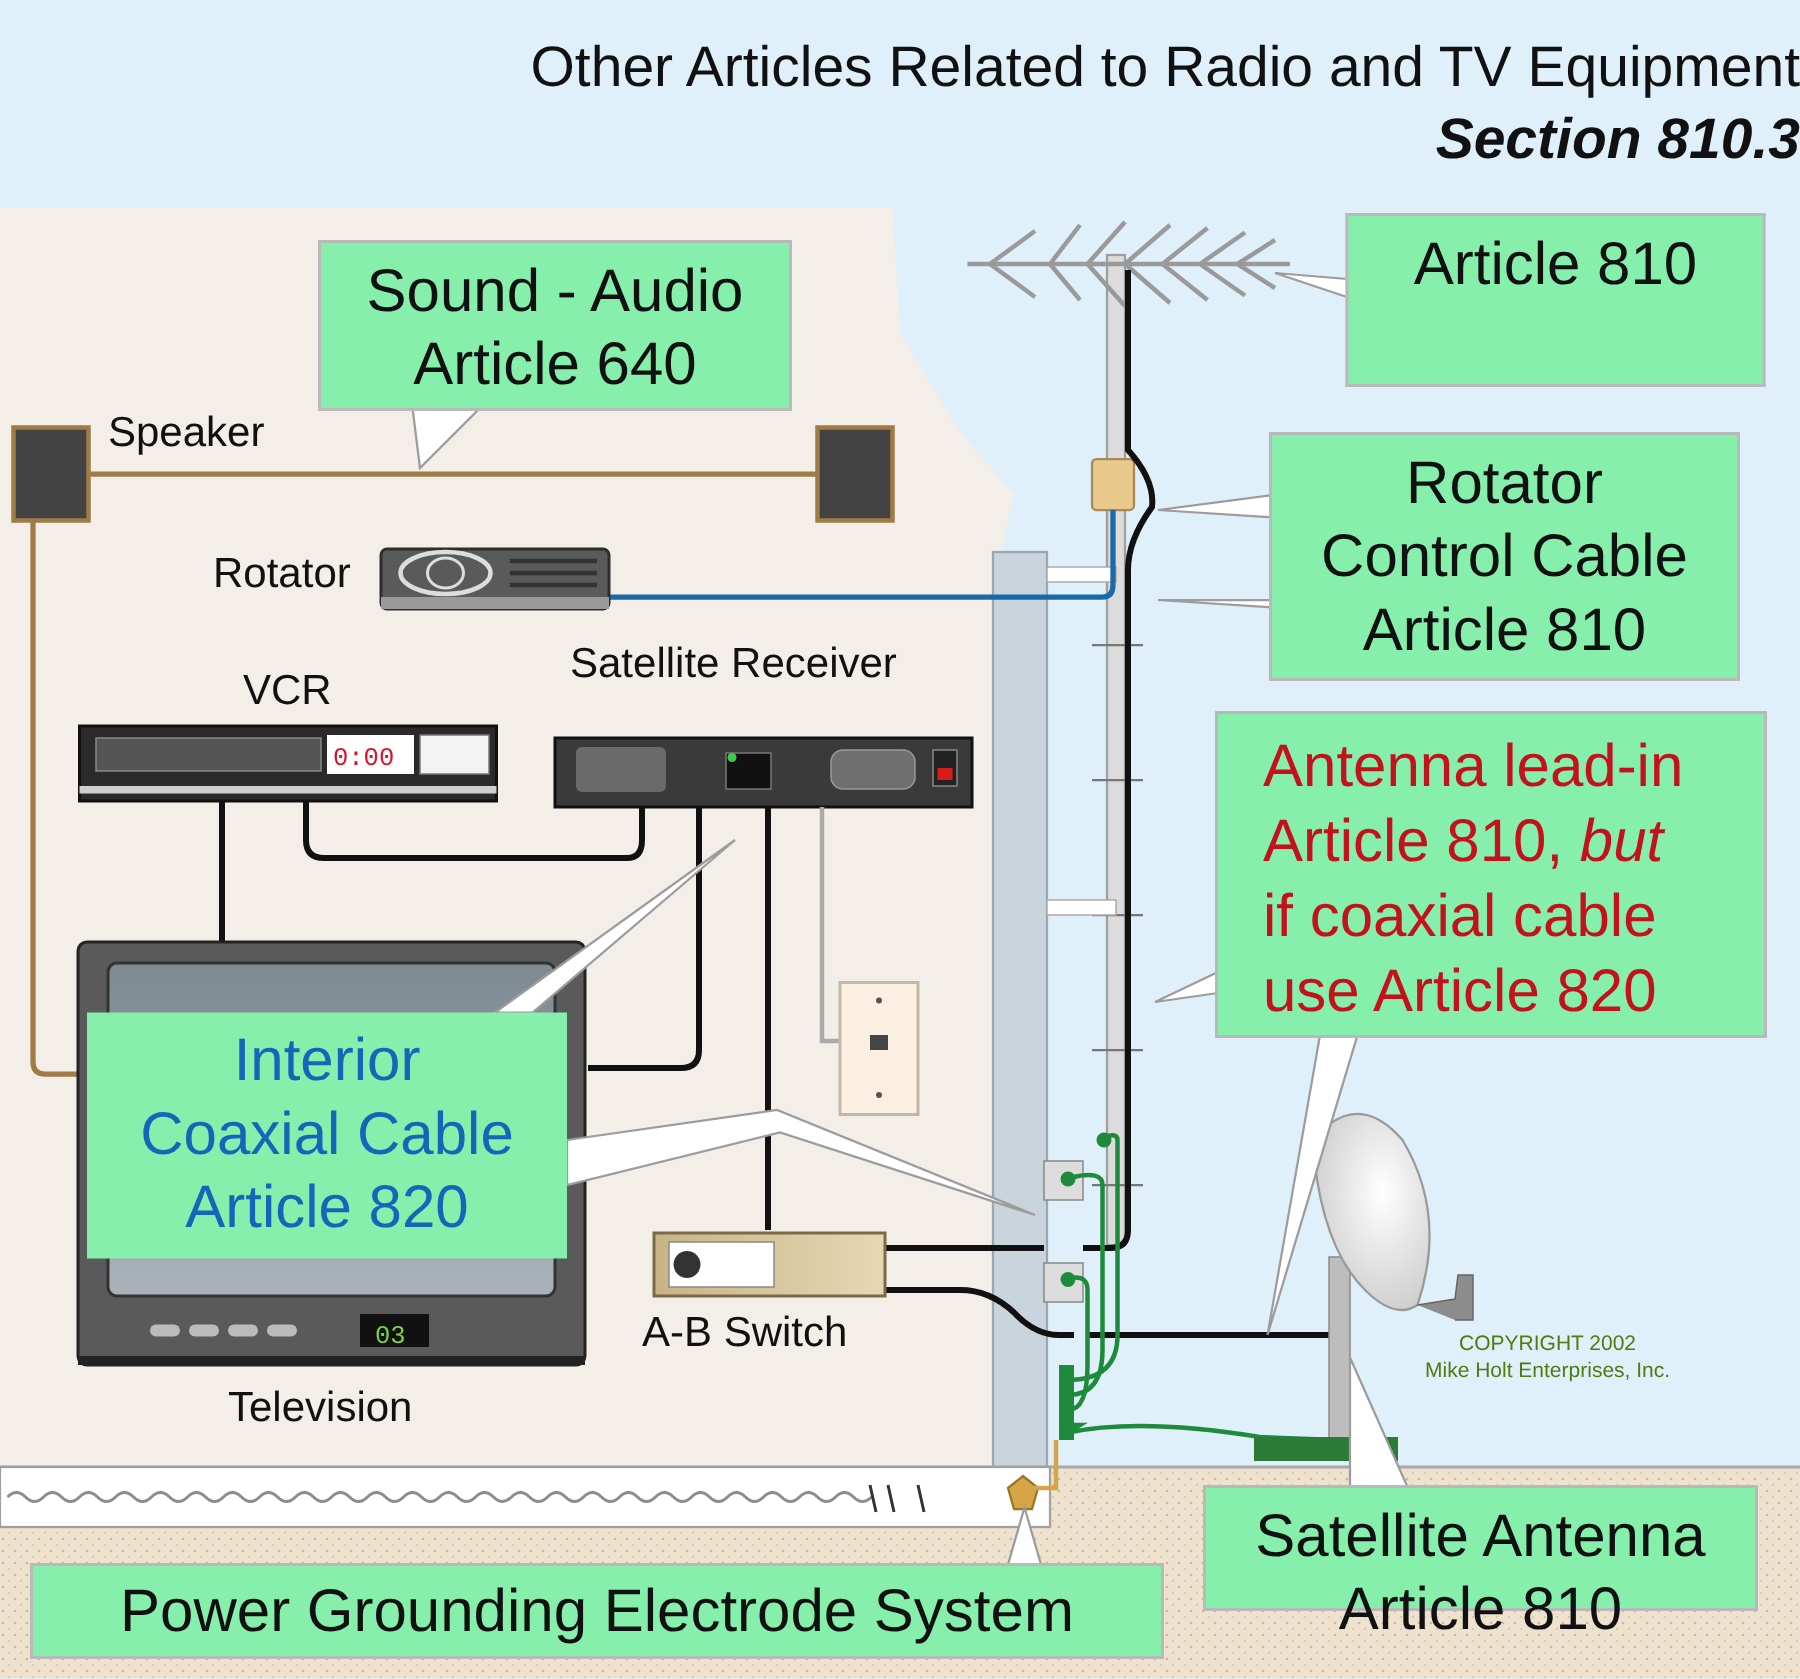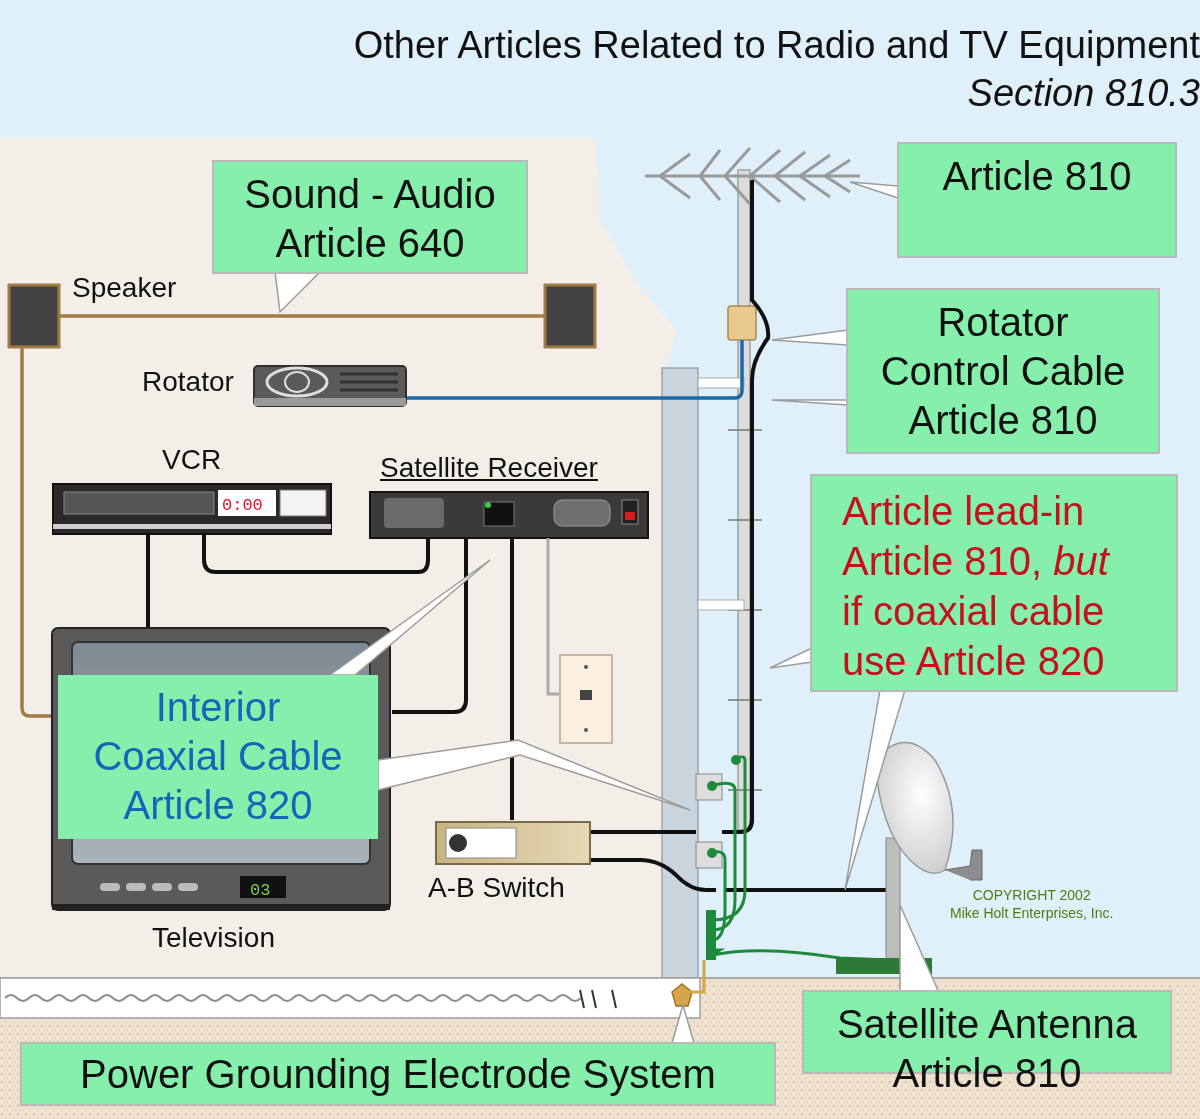--- a/index.html
+++ b/index.html
@@ -190,39 +190,39 @@
     <path d="M812,648 L770,668 L812,662"></path>
     <path d="M880,690 L905,690 L845,890 Z"></path>
     <path d="M330,675 L490,560 L355,675 Z"></path>
     <path d="M378,760 L518,740 L690,810 L520,755 L378,790 Z"></path>
     <path d="M900,995 L900,905 L940,995 Z"></path>
     <path d="M672,1043 L683,1005 L694,1043"></path>
   </g>
 </svg>
 
 <div class="title" style="top:24px;">Other Articles Related to Radio and TV Equipment</div>
-<div class="title sub" style="top:72px;">Section 810.3</div>
+<div class="title sub" style="top:72px;font-weight:bold;">Section 810.3</div>
 
 <div class="callout" style="left:212px; top:160px; width:316px; height:114px; padding-top:8px;">
   <div>Sound - Audio</div>
   <div>Article 640</div>
 </div>
 
 <div class="callout" style="left:897px; top:142px; width:280px; height:116px; padding-top:8px;">
   <div>Article 810</div>
 </div>
 
 <div class="callout" style="left:846px; top:288px; width:314px; height:166px; padding-top:8px;">
   <div>Rotator</div>
   <div>Control Cable</div>
   <div>Article 810</div>
 </div>
 
 <div class="callout red" style="left:810px; top:474px; width:368px; height:218px; padding-top:10px;">
-  <div>Article lead-in</div>
+  <div>Antenna lead-in</div>
   <div><span>Article 810, </span><i>but</i></div>
   <div>if coaxial cable</div>
   <div>use Article 820</div>
 </div>
 
 <div class="callout blue" style="left:58px; top:675px; width:320px; height:164px; padding-top:8px;">
   <div>Interior</div>
   <div>Coaxial Cable</div>
   <div>Article 820</div>
 </div>
@@ -230,21 +230,21 @@
 <div class="callout" style="left:802px; top:990px; width:370px; height:84px; padding-top:8px;">
   <div>Satellite Antenna</div>
   <div>Article 810</div>
 </div>
 
 <div class="callout" style="left:20px; top:1042px; width:756px; height:64px; line-height:60px;">Power Grounding Electrode System</div>
 
 <div class="lbl" style="left:72px; top:272px;">Speaker</div>
 <div class="lbl" style="left:142px; top:366px;">Rotator</div>
 <div class="lbl" style="left:162px; top:444px;">VCR</div>
-<div class="lbl" style="left:380px; top:452px;text-decoration:underline;">Satellite Receiver</div>
+<div class="lbl" style="left:380px; top:426px;">Satellite Receiver</div>
 <div class="lbl" style="left:428px; top:872px;">A-B Switch</div>
 <div class="lbl" style="left:152px; top:922px;">Television</div>
 
 <div class="copy" style="left:950px; top:886px;">
   <div>COPYRIGHT 2002</div>
   <div>Mike Holt Enterprises, Inc.</div>
 </div>
 
 </div>
 

